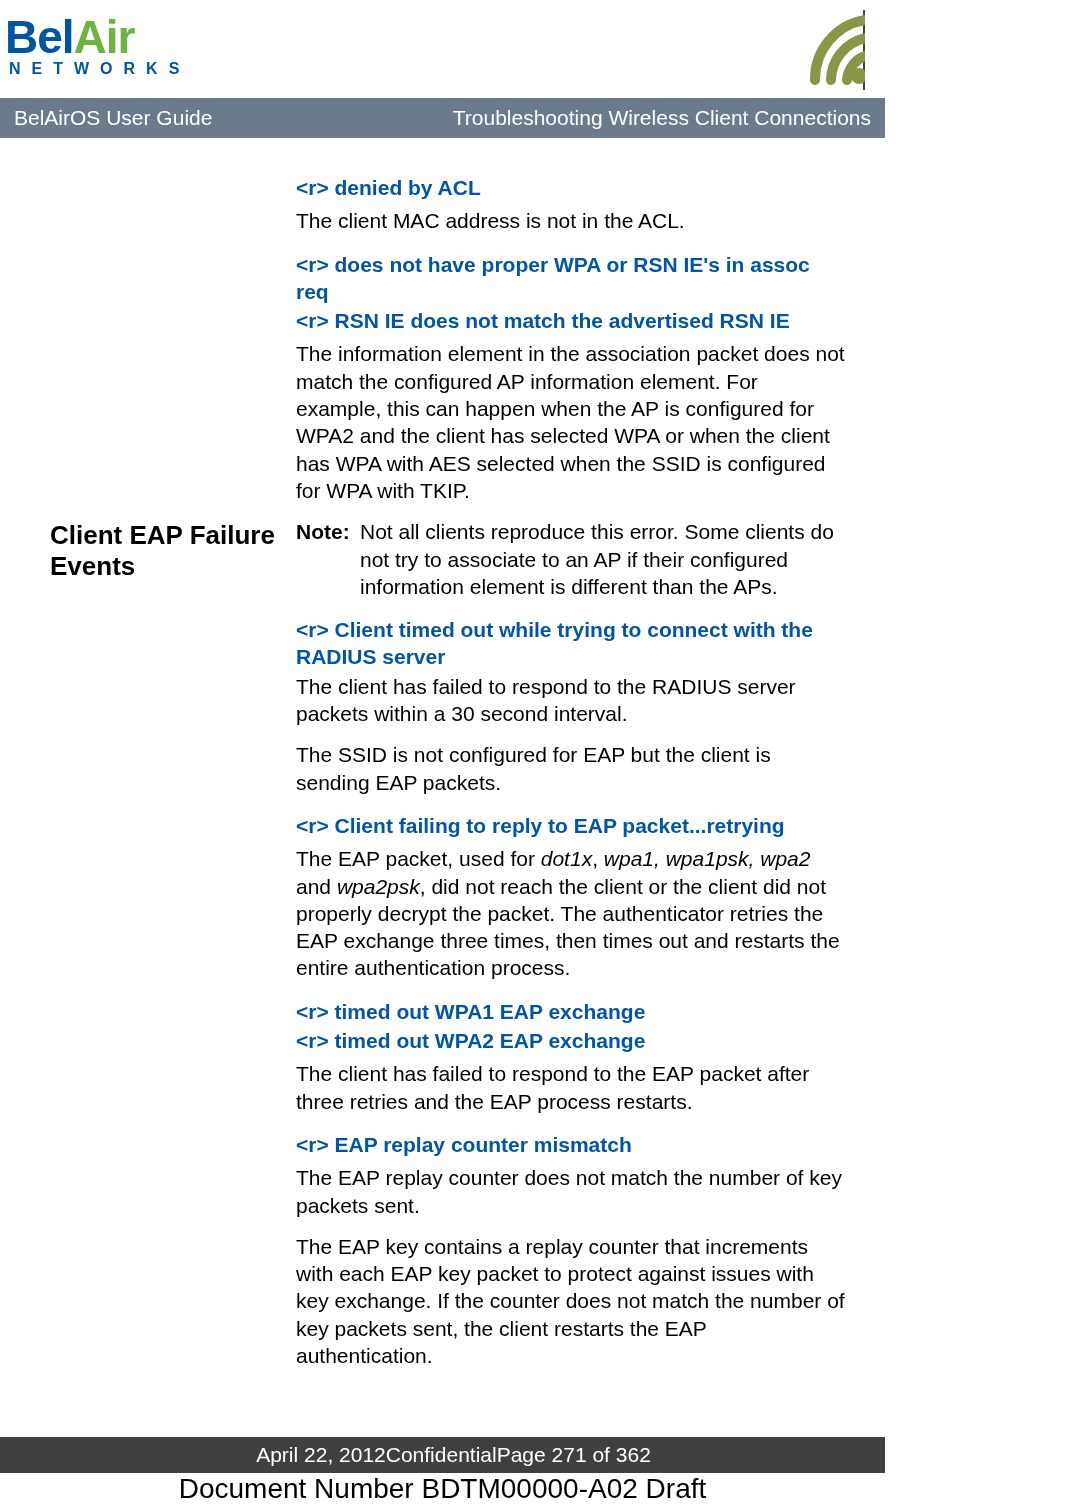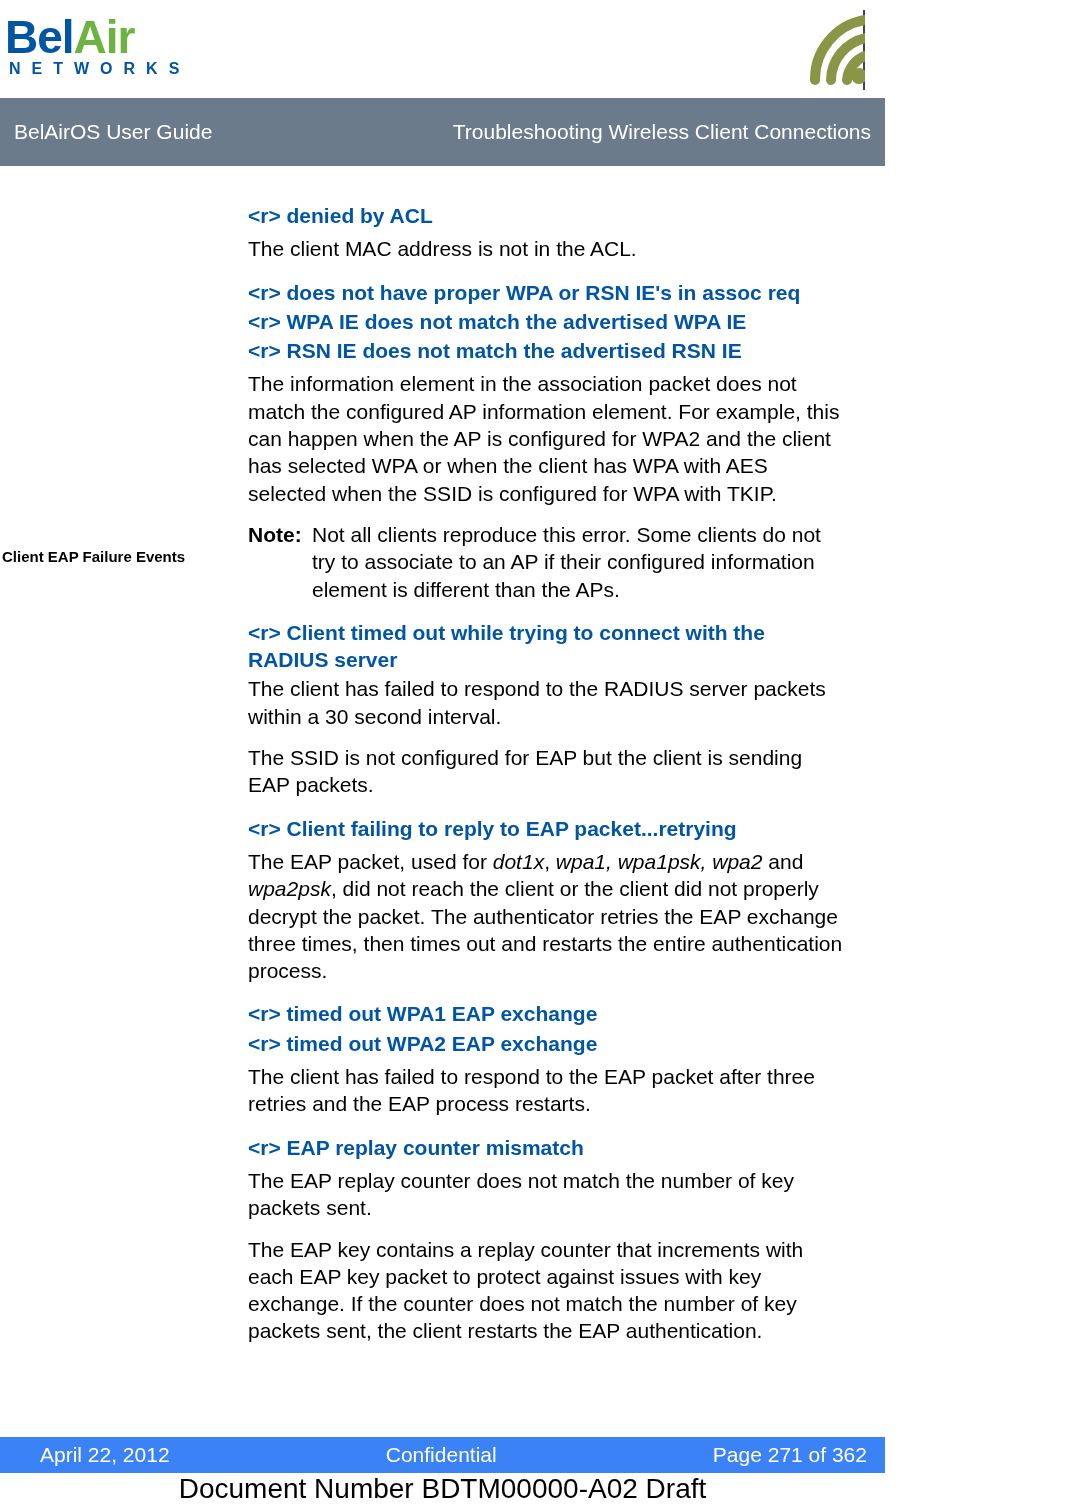--- a/index.html
+++ b/index.html
@@ -29,35 +29,36 @@
   .ornament {
     width: 120px; height: 80px; position: relative;
     border-right: 2px solid #444;
   }
   .ornament svg { position:absolute; right:-2px; top:0; }
   .title-bar {
     background: #6c7b8b;
     color: #fff;
     display: flex;
     justify-content: space-between;
-    padding: 22px 14px;
+    padding: 8px 14px;
     font-size: 21px;
     margin-top: 8px;
   }
   .content {
     display: flex;
     padding: 20px 38px 0 0;
   }
   .sidebar {
     width: 246px;
     padding-top: 362px;
-    padding-left: 2px;
-    font-size: 15px;
+    padding-left: 18px;
+    font-size: 26px;
     font-weight: 600;
     line-height: 1.2;
+    margin-left: 32px;
   }
   .main {
     flex: 1;
     font-size: 21px;
     line-height: 1.3;
   }
   .msg-heading {
     color: #0055a5;
     font-weight: 600;
     margin-top: 16px;
@@ -70,24 +71,24 @@
     margin-bottom: 14px;
   }
   .note { display: flex; margin-top: 8px; margin-bottom: 14px; }
   .note-label { font-weight: 700; width: 64px; flex-shrink: 0; }
   .note-text { flex: 1; }
   em.term { font-style: italic; }
   .footer-bar {
     position: absolute;
     bottom: 38px;
     left: 0; right: 0;
-    background: #3b82f6;
+    background: #404040;
     color: #fff;
     display: flex;
-    justify-content: space-between;
+    justify-content: center;
     padding: 6px 18px 6px 40px;
     font-size: 21px;
   }
   .doc-number {
     position: absolute;
     bottom: 6px;
     left: 0; right: 0;
     text-align: center;
     font-size: 28px;
     font-weight: 500;
@@ -125,21 +126,20 @@
   <div class="content">
     <div class="sidebar">
       <div>Client EAP Failure Events</div>
     </div>
     <div class="main">
 
       <div class="msg-heading first">&lt;r&gt; denied by ACL</div>
       <div class="body-text">The client MAC address is not in the ACL.</div>
 
       <div class="msg-heading">&lt;r&gt; does not have proper WPA or RSN IE's in assoc req</div>
-      <div class="msg-heading stack">&lt;r&gt; WPA IE does not match the advertised WPA IE</div>
       <div class="msg-heading stack">&lt;r&gt; RSN IE does not match the advertised RSN IE</div>
       <div class="body-text">The information element in the association packet does not match the configured AP information element. For example, this can happen when the AP is configured for WPA2 and the client has selected WPA or when the client has WPA with AES selected when the SSID is configured for WPA with TKIP.</div>
 
       <div class="note">
         <div class="note-label">Note:</div>
         <div class="note-text">Not all clients reproduce this error. Some clients do not try to associate to an AP if their configured information element is different than the APs.</div>
       </div>
 
       <div class="msg-heading">&lt;r&gt; Client timed out while trying to connect with the RADIUS server</div>
       <div class="body-text" style="margin-top:0">The client has failed to respond to the RADIUS server packets within a 30 second interval.</div>

